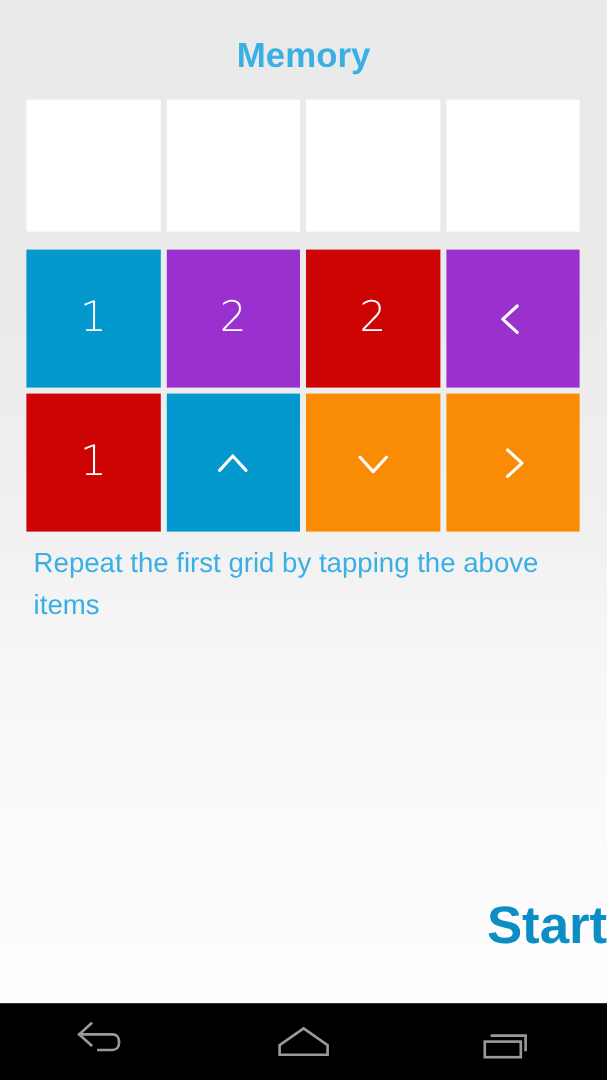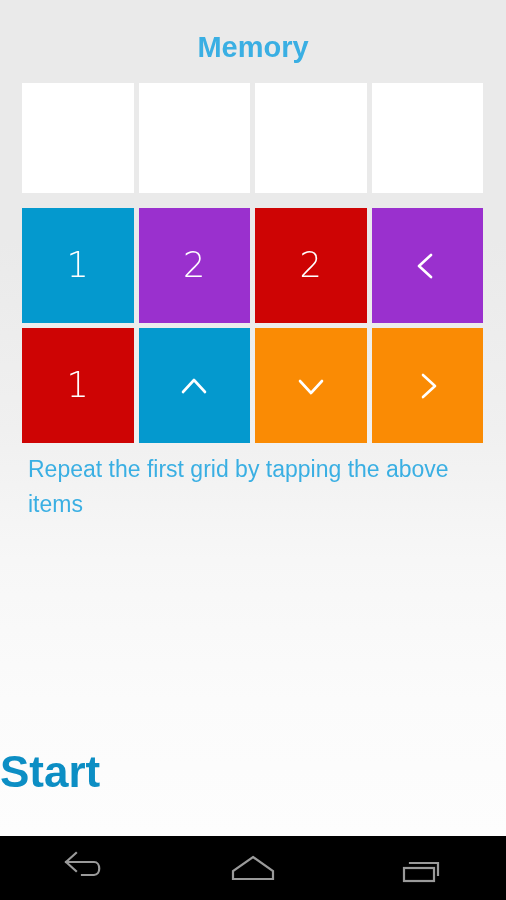--- a/index.html
+++ b/index.html
@@ -112,21 +112,21 @@
     color: #3aafe3;
     font-weight: normal;
   }
 
   
   .start-btn {
     position: absolute;
     left: 0;
     top: 744px;
     width: 506px;
-    text-align: left;
+    text-align: right;
     font-size: 44px;
     font-weight: bold;
     color: #0c8ec4;
     line-height: 56px;
     cursor: pointer;
     user-select: none;
     background: transparent;
     border: none;
     padding: 0;
     font-family: "Liberation Sans", sans-serif;

